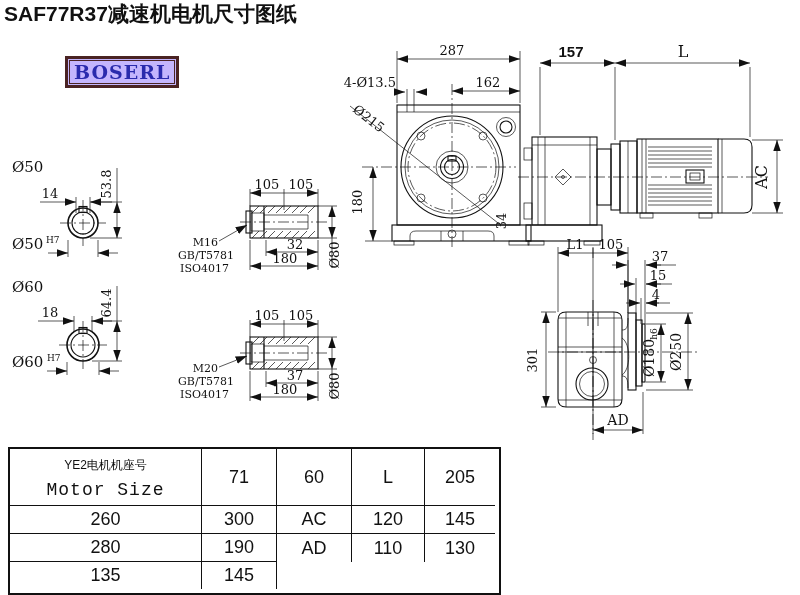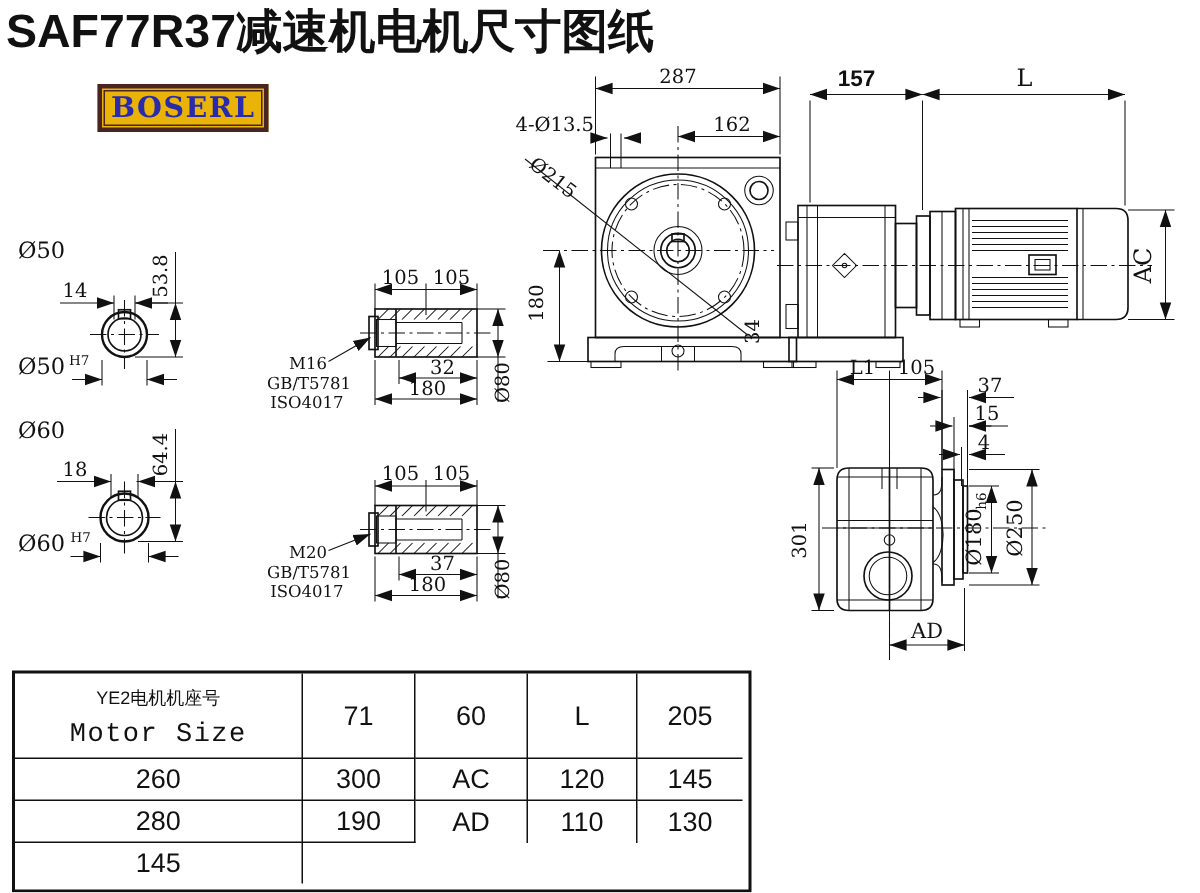--- a/index.html
+++ b/index.html
@@ -1,22 +1,22 @@
 <!DOCTYPE html>
 <html><head>
 <meta charset="utf-8">
 <style>
   html,body{margin:0;padding:0;background:#fff;}
   #page{position:relative;width:800px;height:595px;background:#ffffff;overflow:hidden;
         font-family:"Liberation Sans",sans-serif;color:#111;}
   
-  #title{position:absolute;left:4px;top:0px;font-size:31px;font-weight:bold;
+  #title{position:absolute;left:4px;top:0px;font-size:21px;font-weight:bold;
          letter-spacing:0px;white-space:nowrap;}
   
-  #logo{position:absolute;left:65px;top:56px;border:3px solid #4a2323;background:#eab308;}
+  #logo{position:absolute;left:65px;top:56px;border:3px solid #4a2323;background:#c4b5fd;}
   #logo .inner{border:1px solid #4a2323;margin:1px;padding:0px 4px;
                font-family:"DejaVu Serif",serif;font-weight:bold;font-size:19px;
                color:#2a2aad;letter-spacing:1px;}
   
   #drw{position:absolute;left:0;top:0;width:800px;height:450px;}
   .s{stroke:#111;fill:none;stroke-width:1.1px;}
   .s2{stroke:#111;fill:none;stroke-width:1.6px;}
   .t{stroke:#111;fill:none;stroke-width:0.7px;}
   .cl{stroke:#111;fill:none;stroke-width:0.7px;stroke-dasharray:11 3 2 3;}
   text{fill:#111;}
@@ -431,16 +431,17 @@
 
     <div class="c">AC</div>
     <div class="c">120</div>
     <div class="c">145</div>
     <div class="c">280</div>
     <div class="c">190</div>
 
     <div class="c lastrow">AD</div>
     <div class="c lastrow">110</div>
     <div class="c lastrow">130</div>
+    <div class="c lastrow">135</div>
     <div class="c lastrow">145</div>
   </div>
 
 </div>
 
 </body></html>

